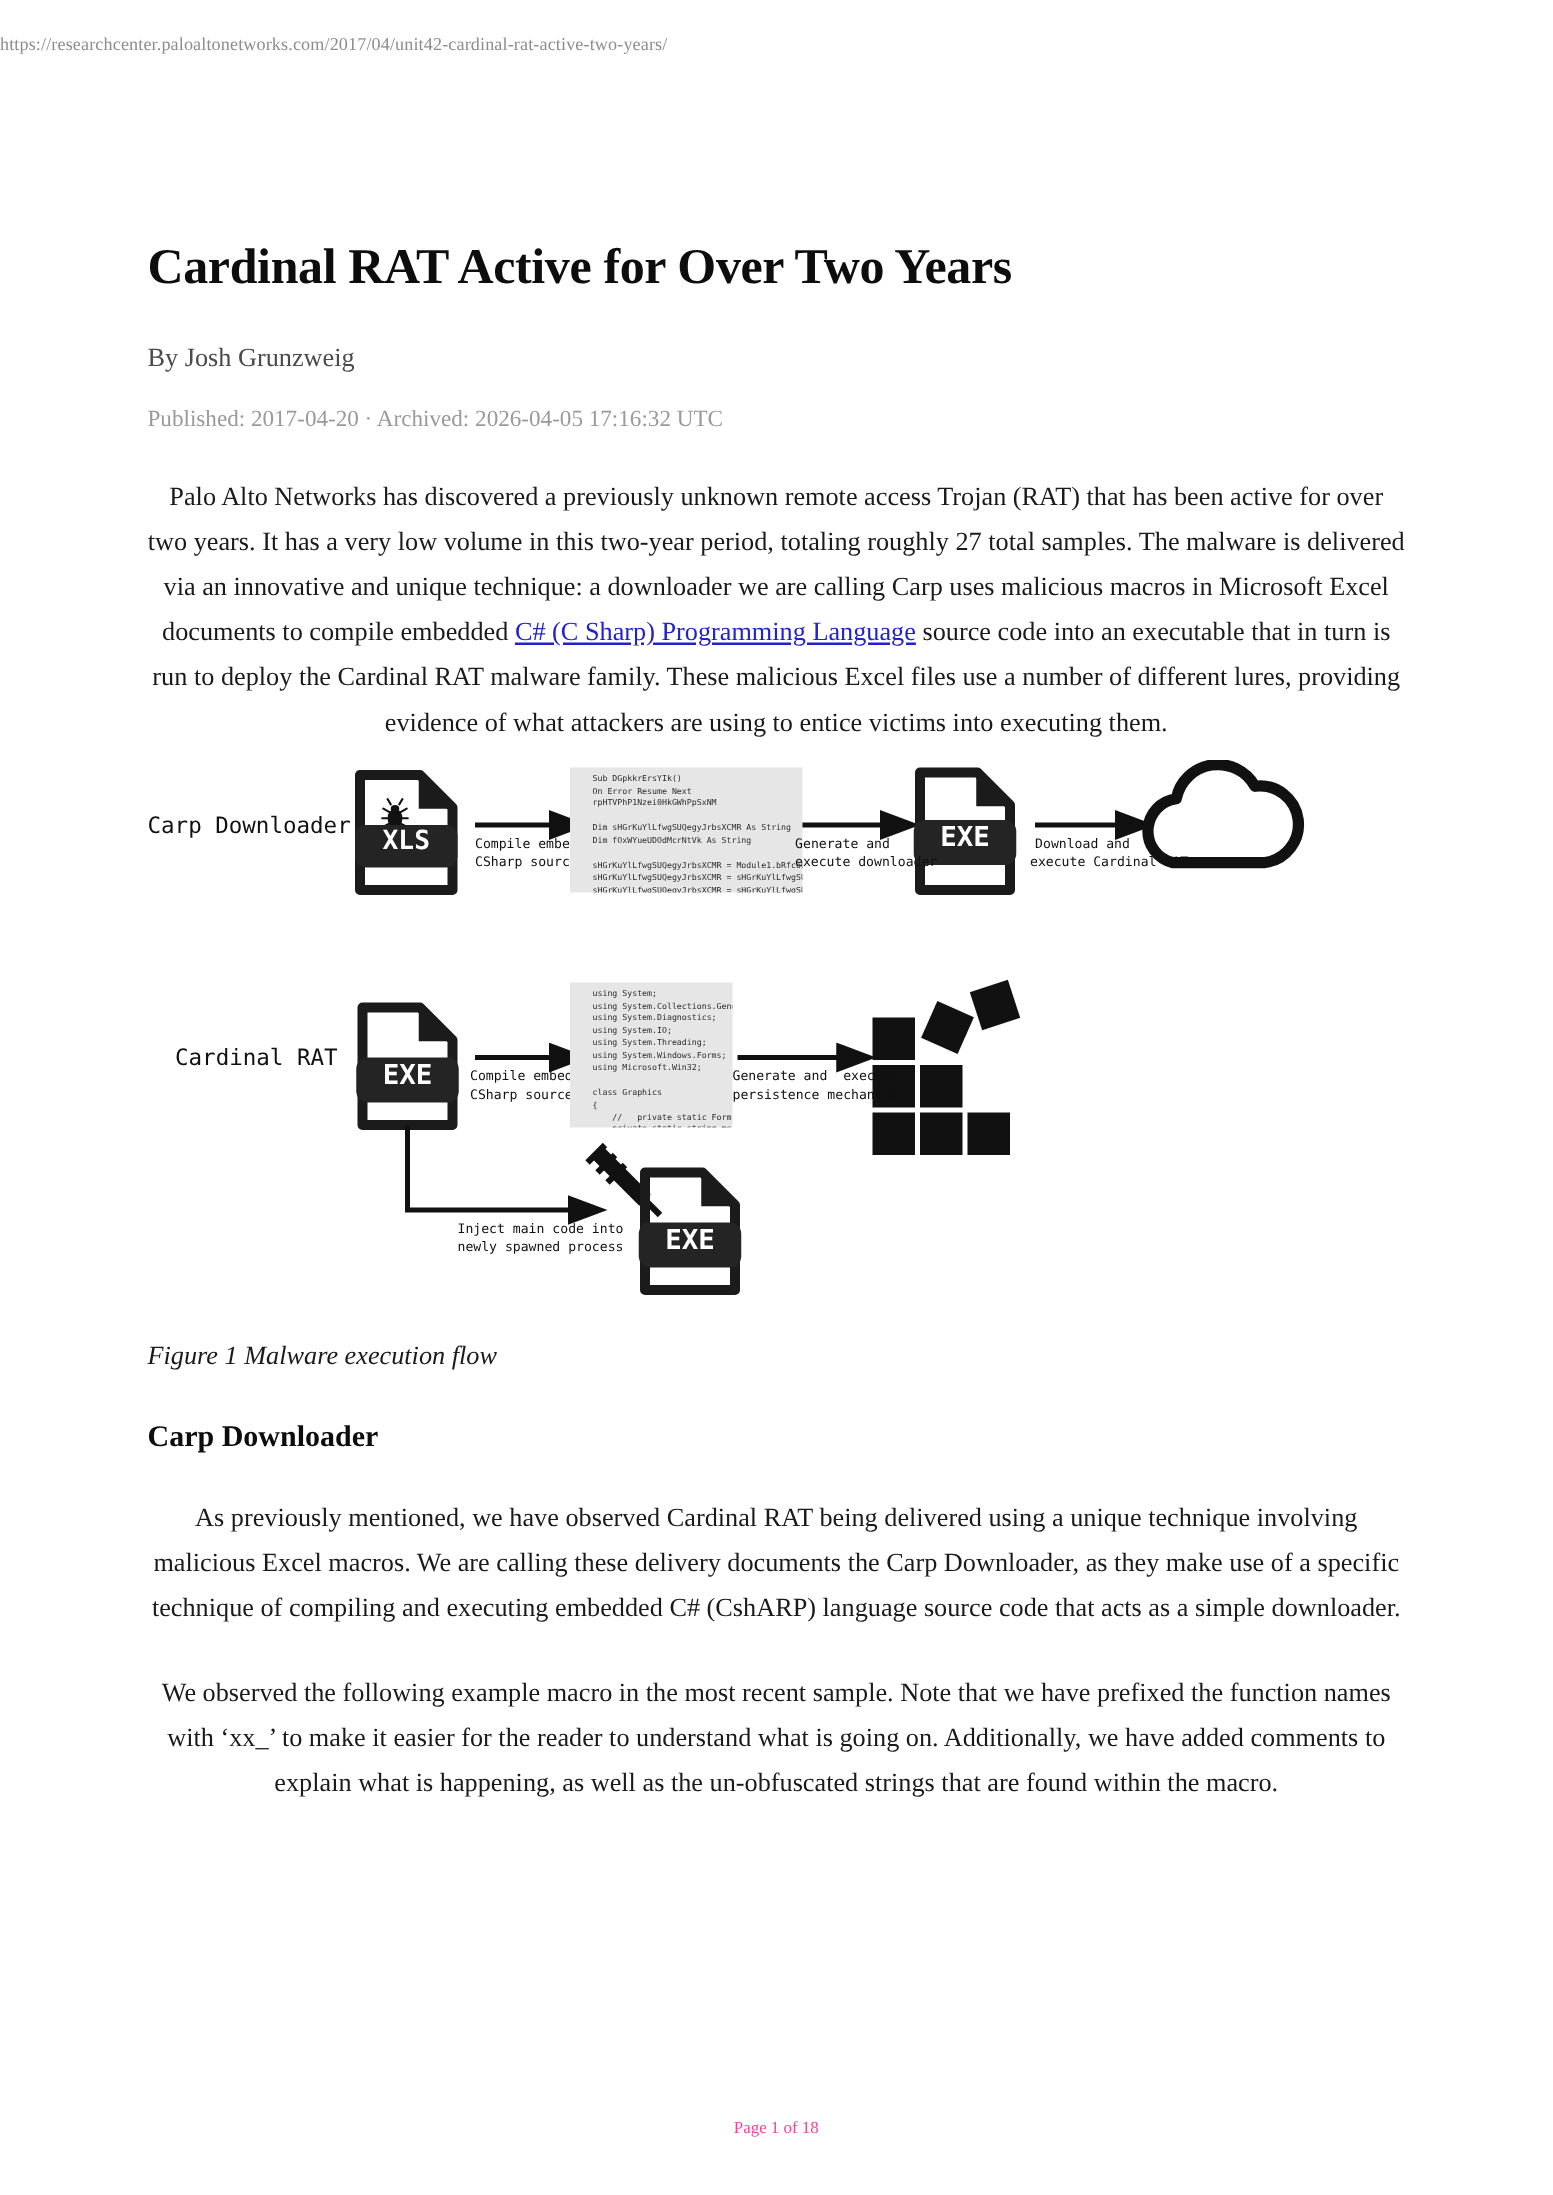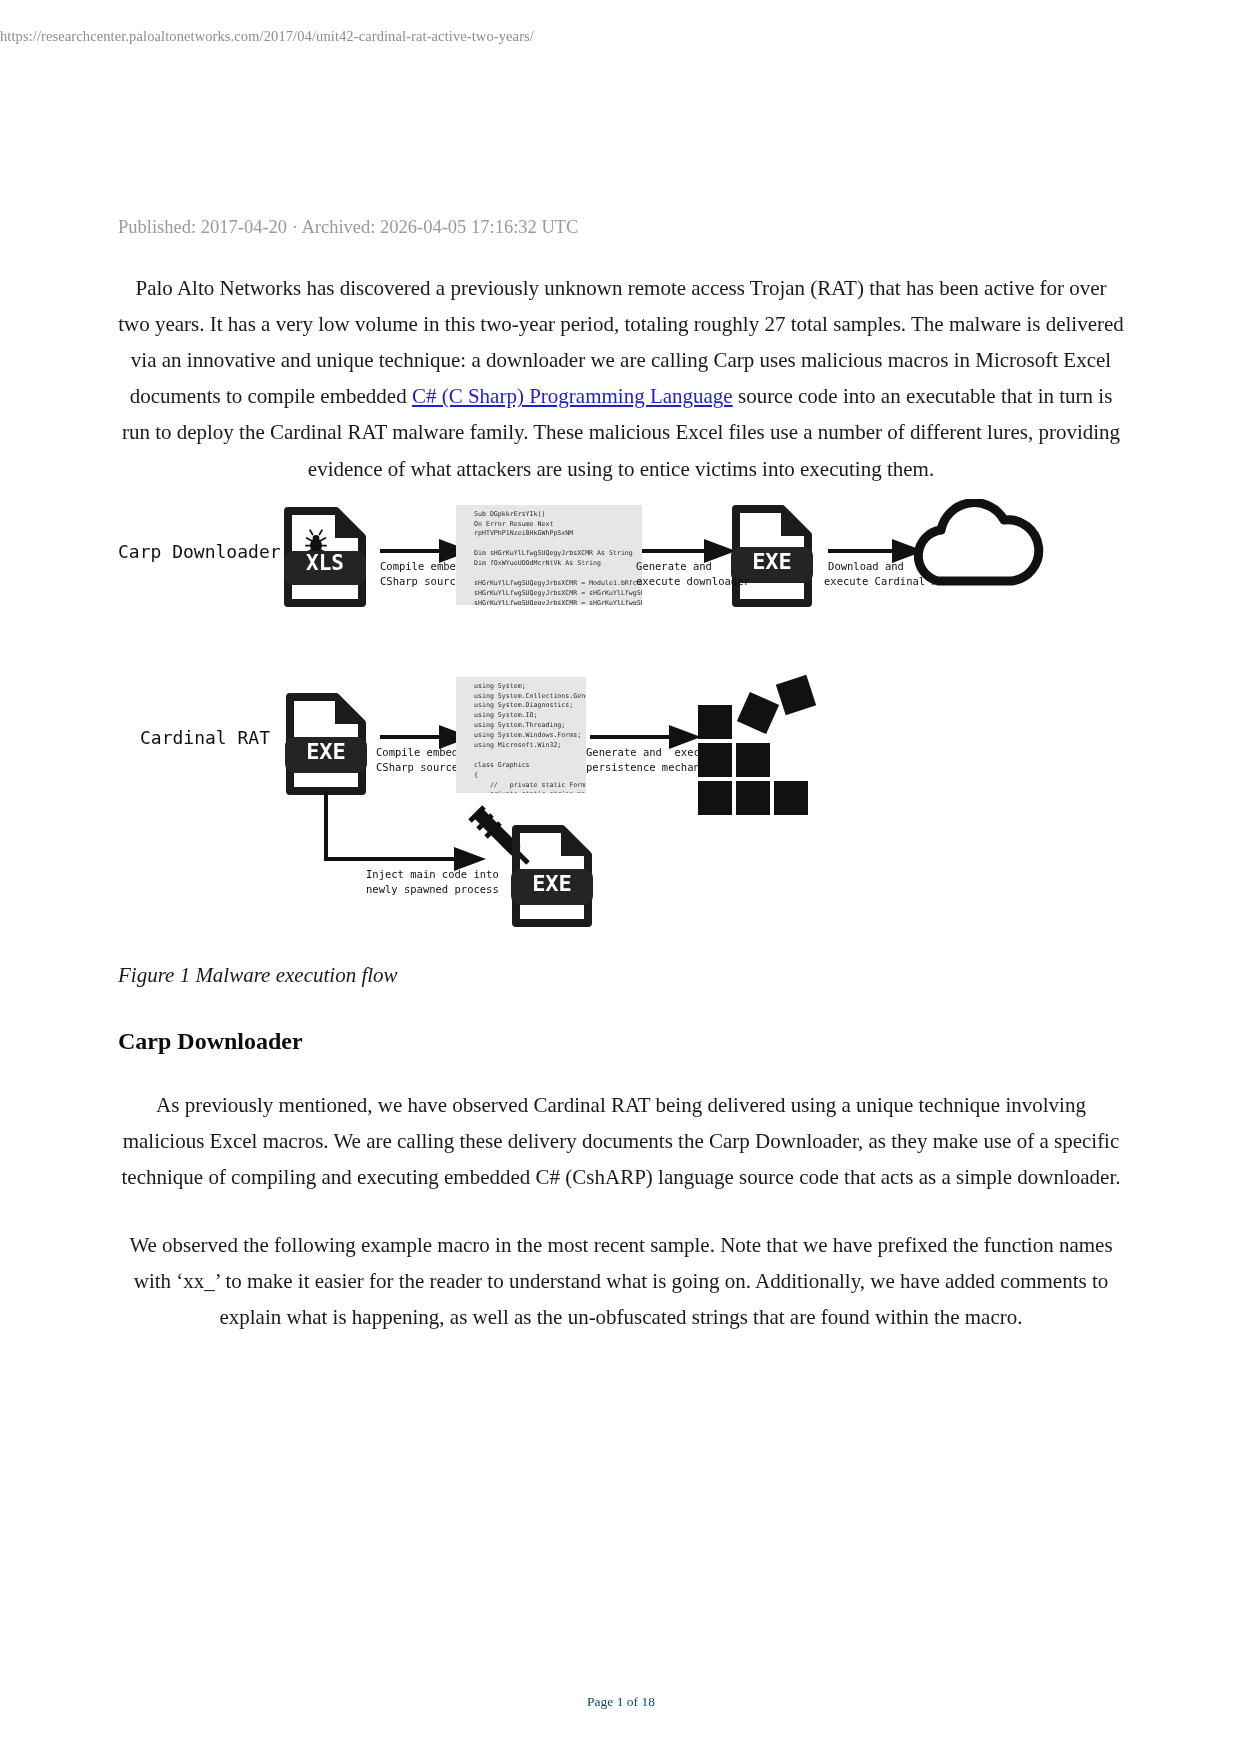--- a/index.html
+++ b/index.html
@@ -136,34 +136,36 @@
   }
 
   
   .page-footer {
     position: absolute;
     bottom: 46px;
     left: 0;
     width: 1242px;
     text-align: center;
     font-size: 13.5px;
-    color: #0c4a6e;
+    color: #ec4899;
     font-family: "Liberation Serif", serif;
   }
 </style>
 </head>
 <body>
 
 <div class="page">
 
   <div class="archive-url">https://researchcenter.paloaltonetworks.com/2017/04/unit42-cardinal-rat-active-two-years/</div>
 
   <div class="content">
 
-
+    <h1 class="title">Cardinal RAT Active for Over Two Years</h1>
+
+    <div class="byline">By Josh Grunzweig</div>
 
     <div class="pubinfo">Published: 2017-04-20 · Archived: 2026-04-05 17:16:32 UTC</div>
 
     <p class="body"><span>Palo Alto Networks has discovered a previously unknown remote access Trojan (RAT) that has been active for over two years. It has a very low volume in this two-year period, totaling roughly 27 total samples. The malware is delivered via an innovative and unique technique: a downloader we are calling Carp uses malicious macros in Microsoft Excel documents to compile embedded </span><a class="inline-link" href="#">C# (C Sharp) Programming Language</a><span> source code into an executable that in turn is run to deploy the Cardinal RAT malware family. These malicious Excel files use a number of different lures, providing evidence of what attackers are using to entice victims into executing them.</span></p>
 
 
     <div class="figure">
 
       <svg class="svg-layer" viewBox="0 0 1006 450">
         <defs>

